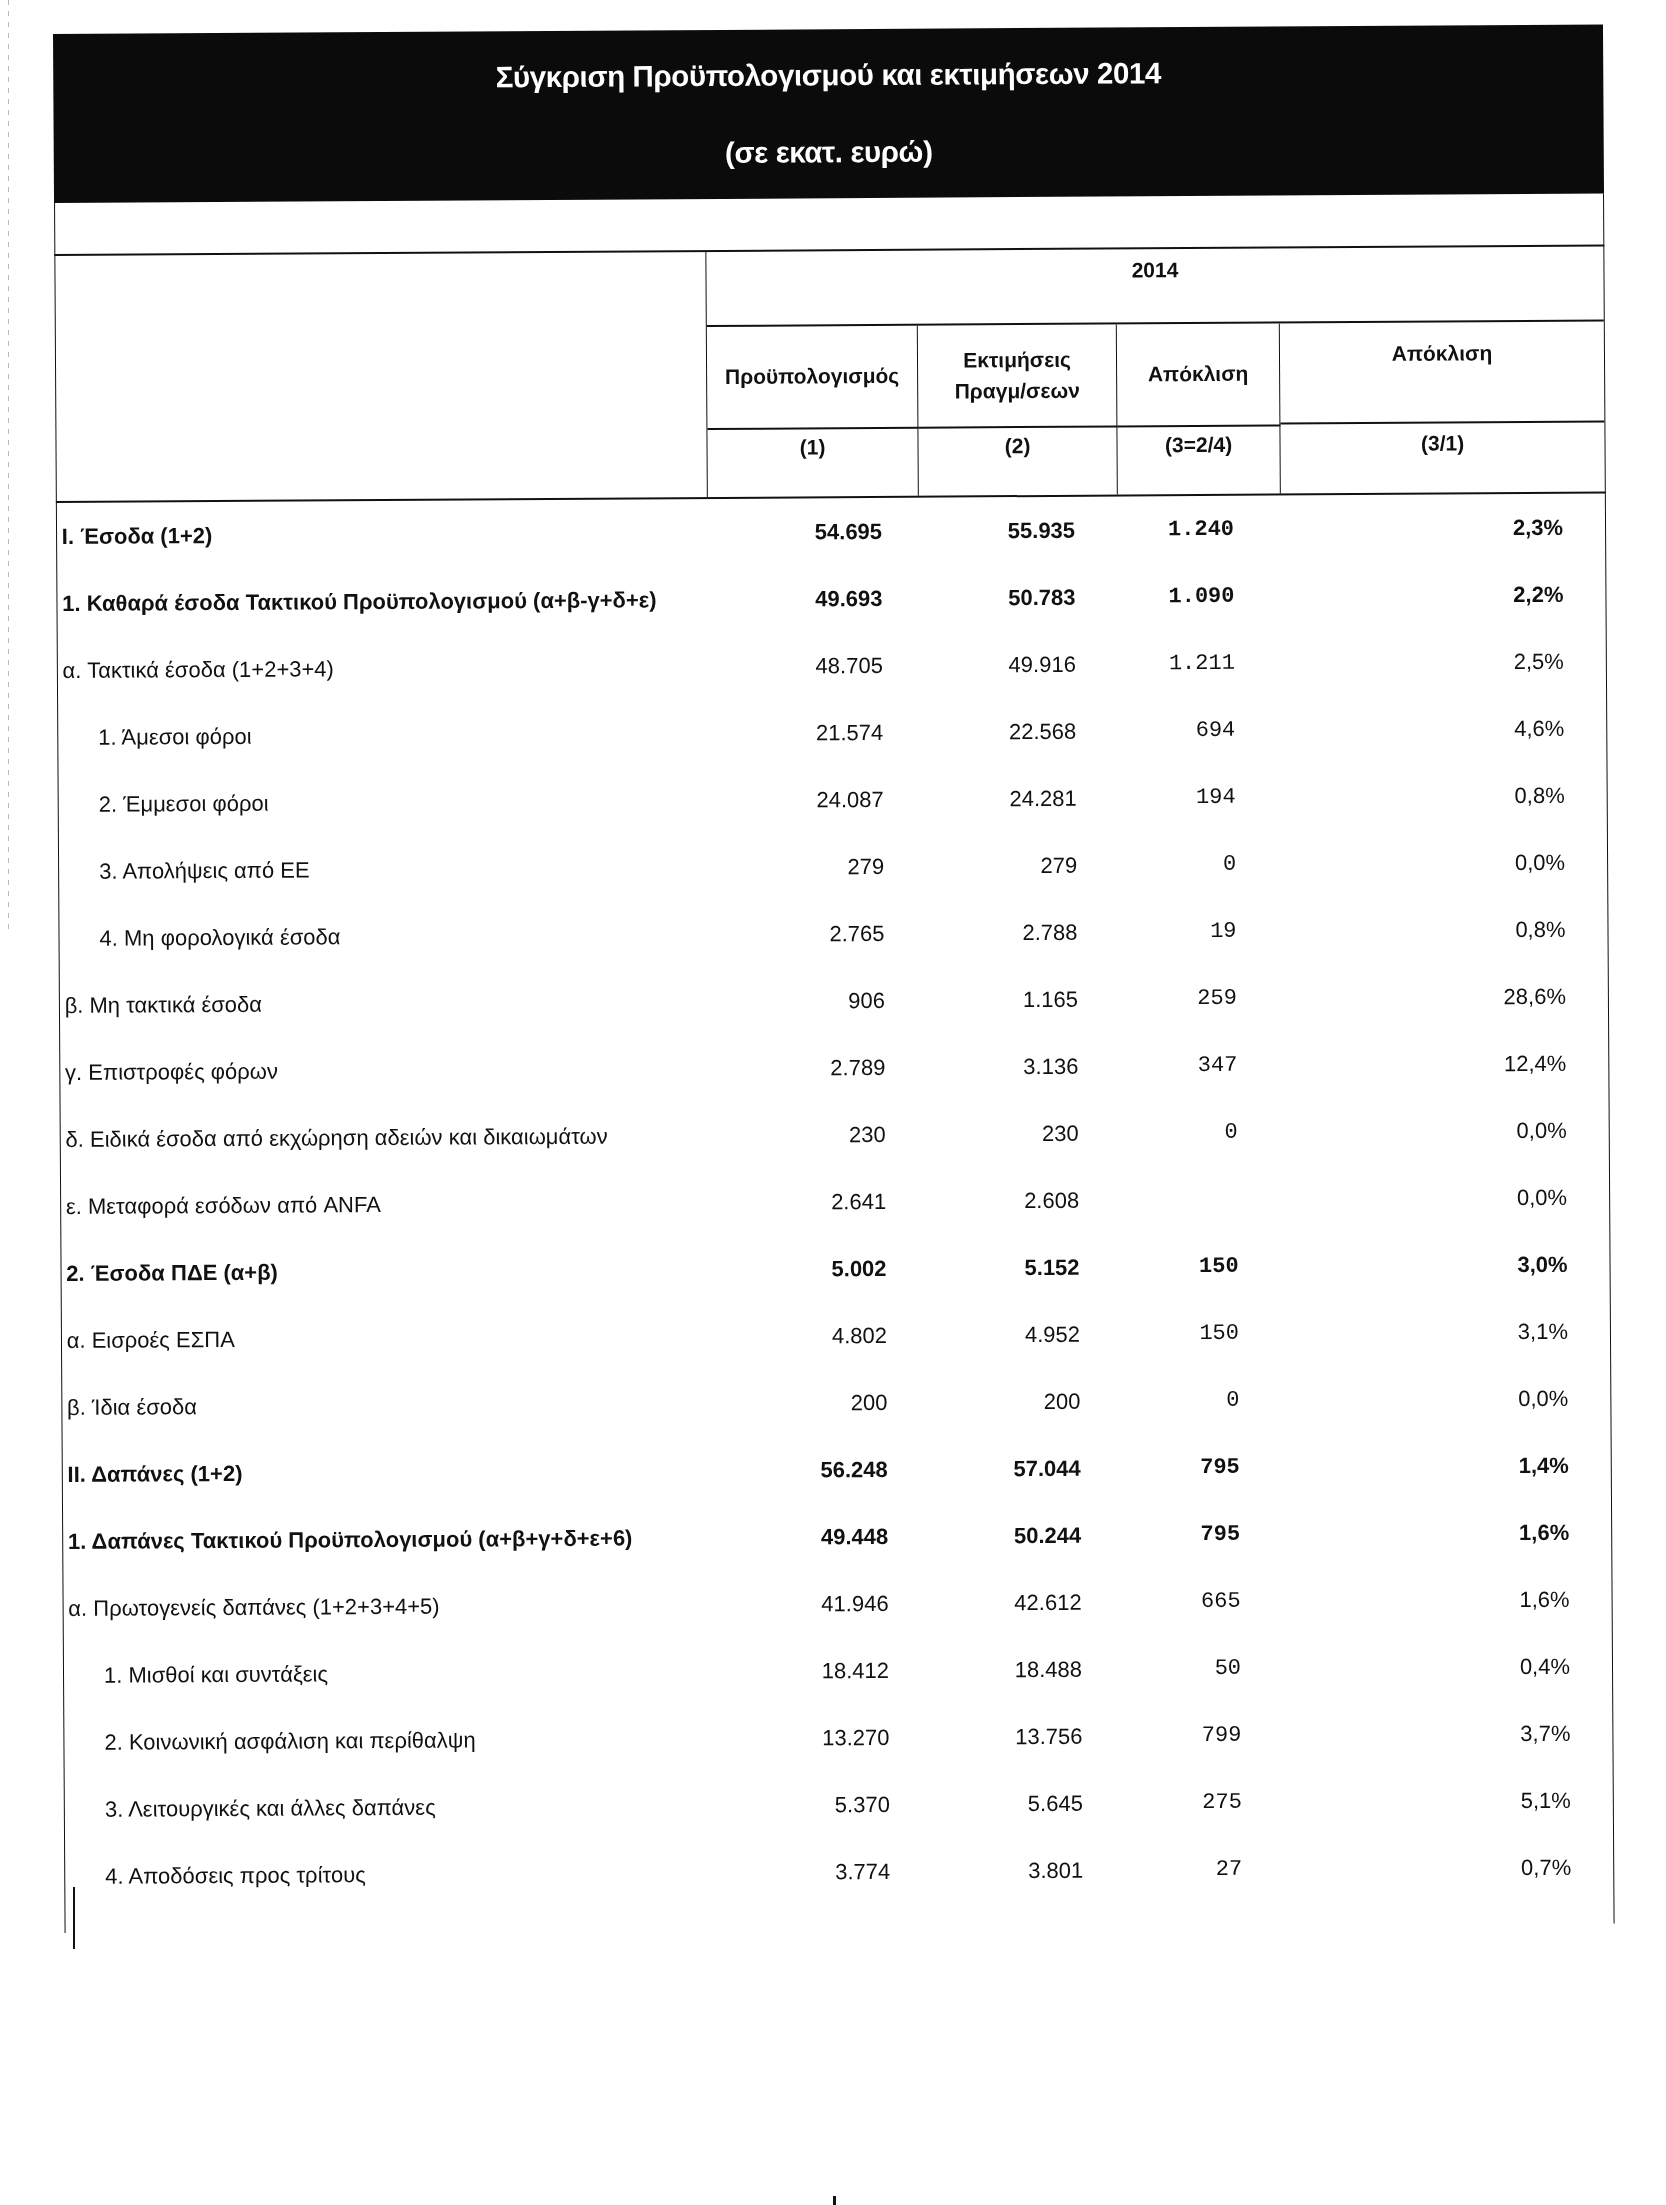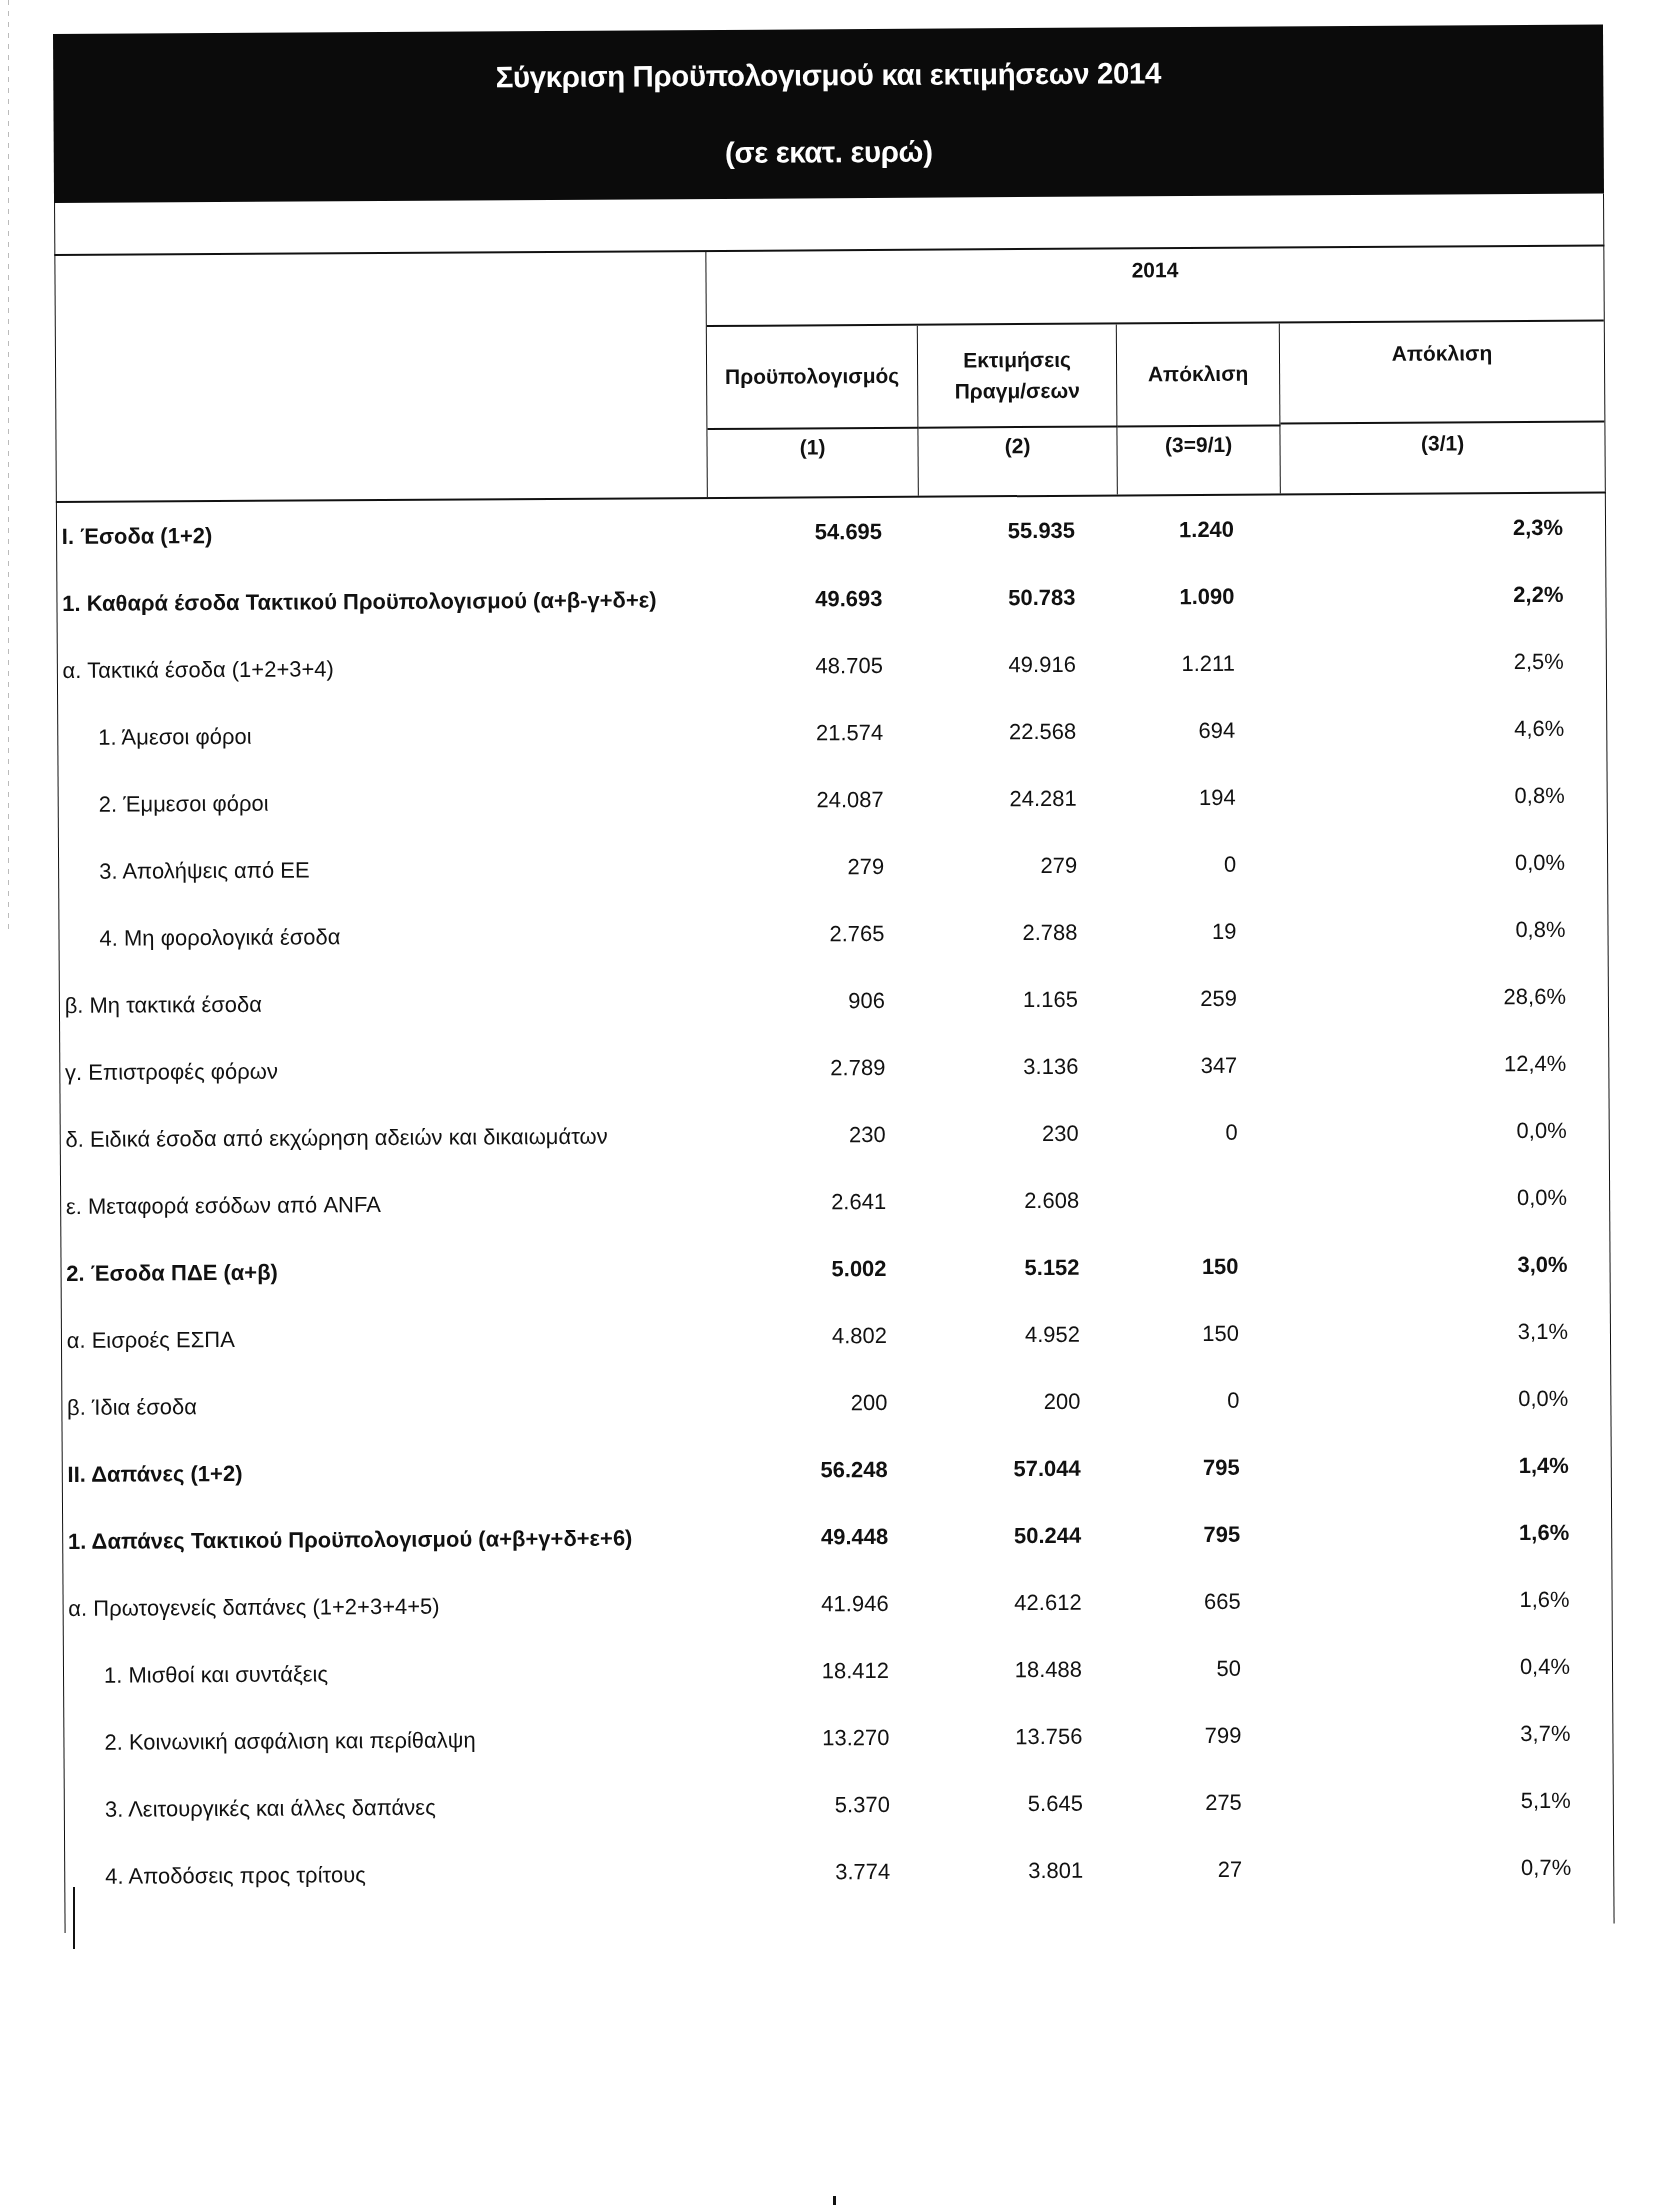--- a/index.html
+++ b/index.html
@@ -55,21 +55,21 @@
   .row {
     display: grid;
     grid-template-columns: 651px 211px 199px 163px 1fr;
     height: 67px; align-items: center; font-size: 22px;
   }
   .row .label { padding-left: 4.7px; white-space: nowrap; }
   .row.indent1 .label { padding-left: 40px; }
   .row.bold { font-weight: bold; }
   .row .num { text-align: right; padding-right: 37px; }
   .row .num.c2 { padding-right: 43px; }
-  .row .num.c3 { padding-right: 47px; }
+  .row .num.c3 { padding-right: 47px; font-family: Liberation Mono, monospace; }
   .row .num.c4 { padding-right: 42px; }
   .page-tail {
     position: absolute; left: 73px; top: 1887px; width: 1.6px; height: 62px; background: #111;
   }
   .page-num-mark { position: absolute; left: 833px; top: 2196px; width: 3.1px; height: 9.3px; background: #111; }
 </style>
 </head>
 <body>
 
 <div class="scan-mark-left"></div>
@@ -86,21 +86,21 @@
     <div class="blank"></div>
     <div class="year">2014</div>
     <div class="colh">Προϋπολογισμός</div>
     <div class="colh">
         <span style="max-width:148px;display:inline-block">Εκτιμήσεις Πραγμ/σεων</span>
       </div>
     <div class="colh">Απόκλιση</div>
     <div class="colh last">Απόκλιση</div>
     <div class="coln">(1)</div>
     <div class="coln">(2)</div>
-    <div class="coln">(3=9/1)</div>
+    <div class="coln">(3=2/4)</div>
     <div class="coln last">(3/1)</div>
   </div>
 
   <div class="body-table" id="rows">
       <div class="row bold">
         <div class="label">Ι. Έσοδα (1+2)</div>
         <div class="num">54.695</div>
         <div class="num c2">55.935</div>
         <div class="num c3">1.240</div>
         <div class="num c4">2,3%</div>

